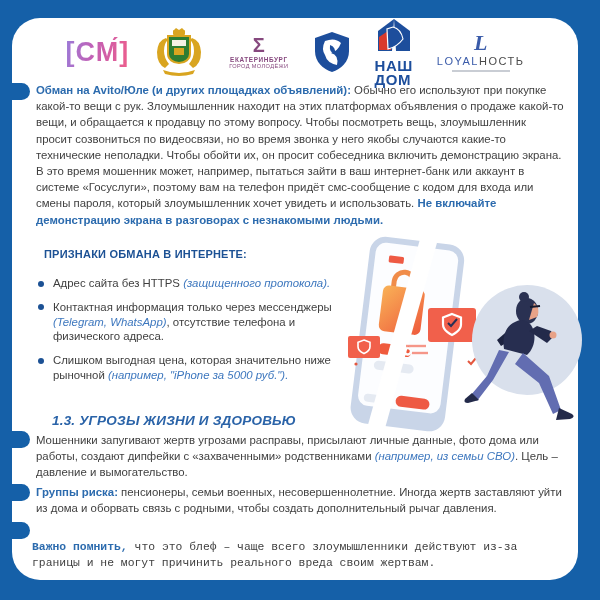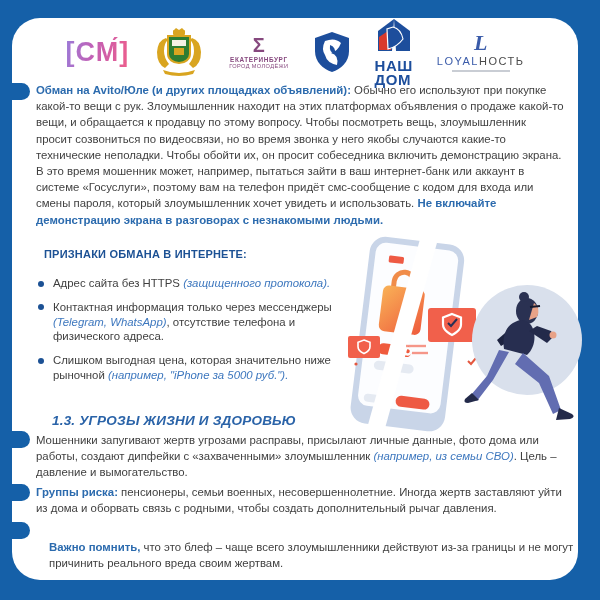--- a/index.html
+++ b/index.html
@@ -57,21 +57,21 @@
   .bullets li::before{
     content:"";position:absolute;left:0;top:4.5px;width:6px;height:6px;border-radius:50%;
     background:#1C5194;
   }
   .threats-title{
     position:absolute;left:40px;top:395px;width:500px;text-align:left;
     color:#2A63A8;font-weight:bold;font-style:italic;font-size:13.5px;letter-spacing:.2px;
   }
   .threats-p1{position:absolute;left:24px;top:414px;width:530px;}
   .threats-p2{position:absolute;left:24px;top:466px;width:530px;}
-  .threats-p3{position:absolute;left:37px;top:521px;width:530px;}
+  .threats-p3{position:absolute;left:20px;top:521px;width:530px;font-family:Liberation Mono, monospace;}
   
   .illus{position:absolute;left:318px;top:210px;width:255px;height:215px;}
 </style>
 </head>
 <body>
 
 <div class="card"></div>
 
 <div class="notch" style="top:83px"></div>
 <div class="notch" style="top:431px"></div>
@@ -197,21 +197,21 @@
       <path d="M50 36 C41 40 37 50 39 63 L62 69 C70 62 72 48 66 39 C61 33 55 33 50 36 Z" fill="#272E50"></path>
       <path d="M64 45 L82 57 L89 50 L86 45 L72 40 Z" fill="#232A4A"></path>
       <circle cx="88" cy="49" r="3.5" fill="#E8A287"></circle>
       <path d="M58 67 L84 90 L96 124 L88 128 L74 97 L50 78 Z" fill="#626DB1"></path>
       <path d="M94 122 l13 6 q4 3 -2 5 l-14 1 z" fill="#232A4A"></path>
     </g>
   </svg>
 
   <div class="threats-title">1.3. УГРОЗЫ ЖИЗНИ И ЗДОРОВЬЮ</div>
 
-  <p class="body-text threats-p1" style="margin:0;"><span>Мошенники запугивают жертв угрозами расправы, присылают личные данные, фото дома или работы, создают дипфейки  с «захваченными» злоумышленник </span><span class="note-blue">(например, из семьи СВО)</span><span>. Цель – давление и вымогательство.</span>
+  <p class="body-text threats-p1" style="margin:0;"><span>Мошенники запугивают жертв угрозами расправы, присылают личные данные, фото дома или работы, создают дипфейки  с «захваченными» родственниками </span><span class="note-blue">(например, из семьи СВО)</span><span>. Цель – давление и вымогательство.</span>
   </p>
 
   <p class="body-text threats-p2" style="margin:0;"><span class="lead-blue">Группы риска: </span><span>пенсионеры, семьи военных, несовершеннолетние. Иногда жертв заставляют уйти из дома и оборвать связь с родными, чтобы создать дополнительный рычаг давления.</span>
   </p>
 
   <p class="body-text threats-p3" style="margin:0;"><span class="lead-blue">Важно помнить, </span><span>что это блеф – чаще всего злоумышленники действуют из-за границы и не могут причинить реального вреда своим жертвам.</span>
   </p>
 
 </div>
 

